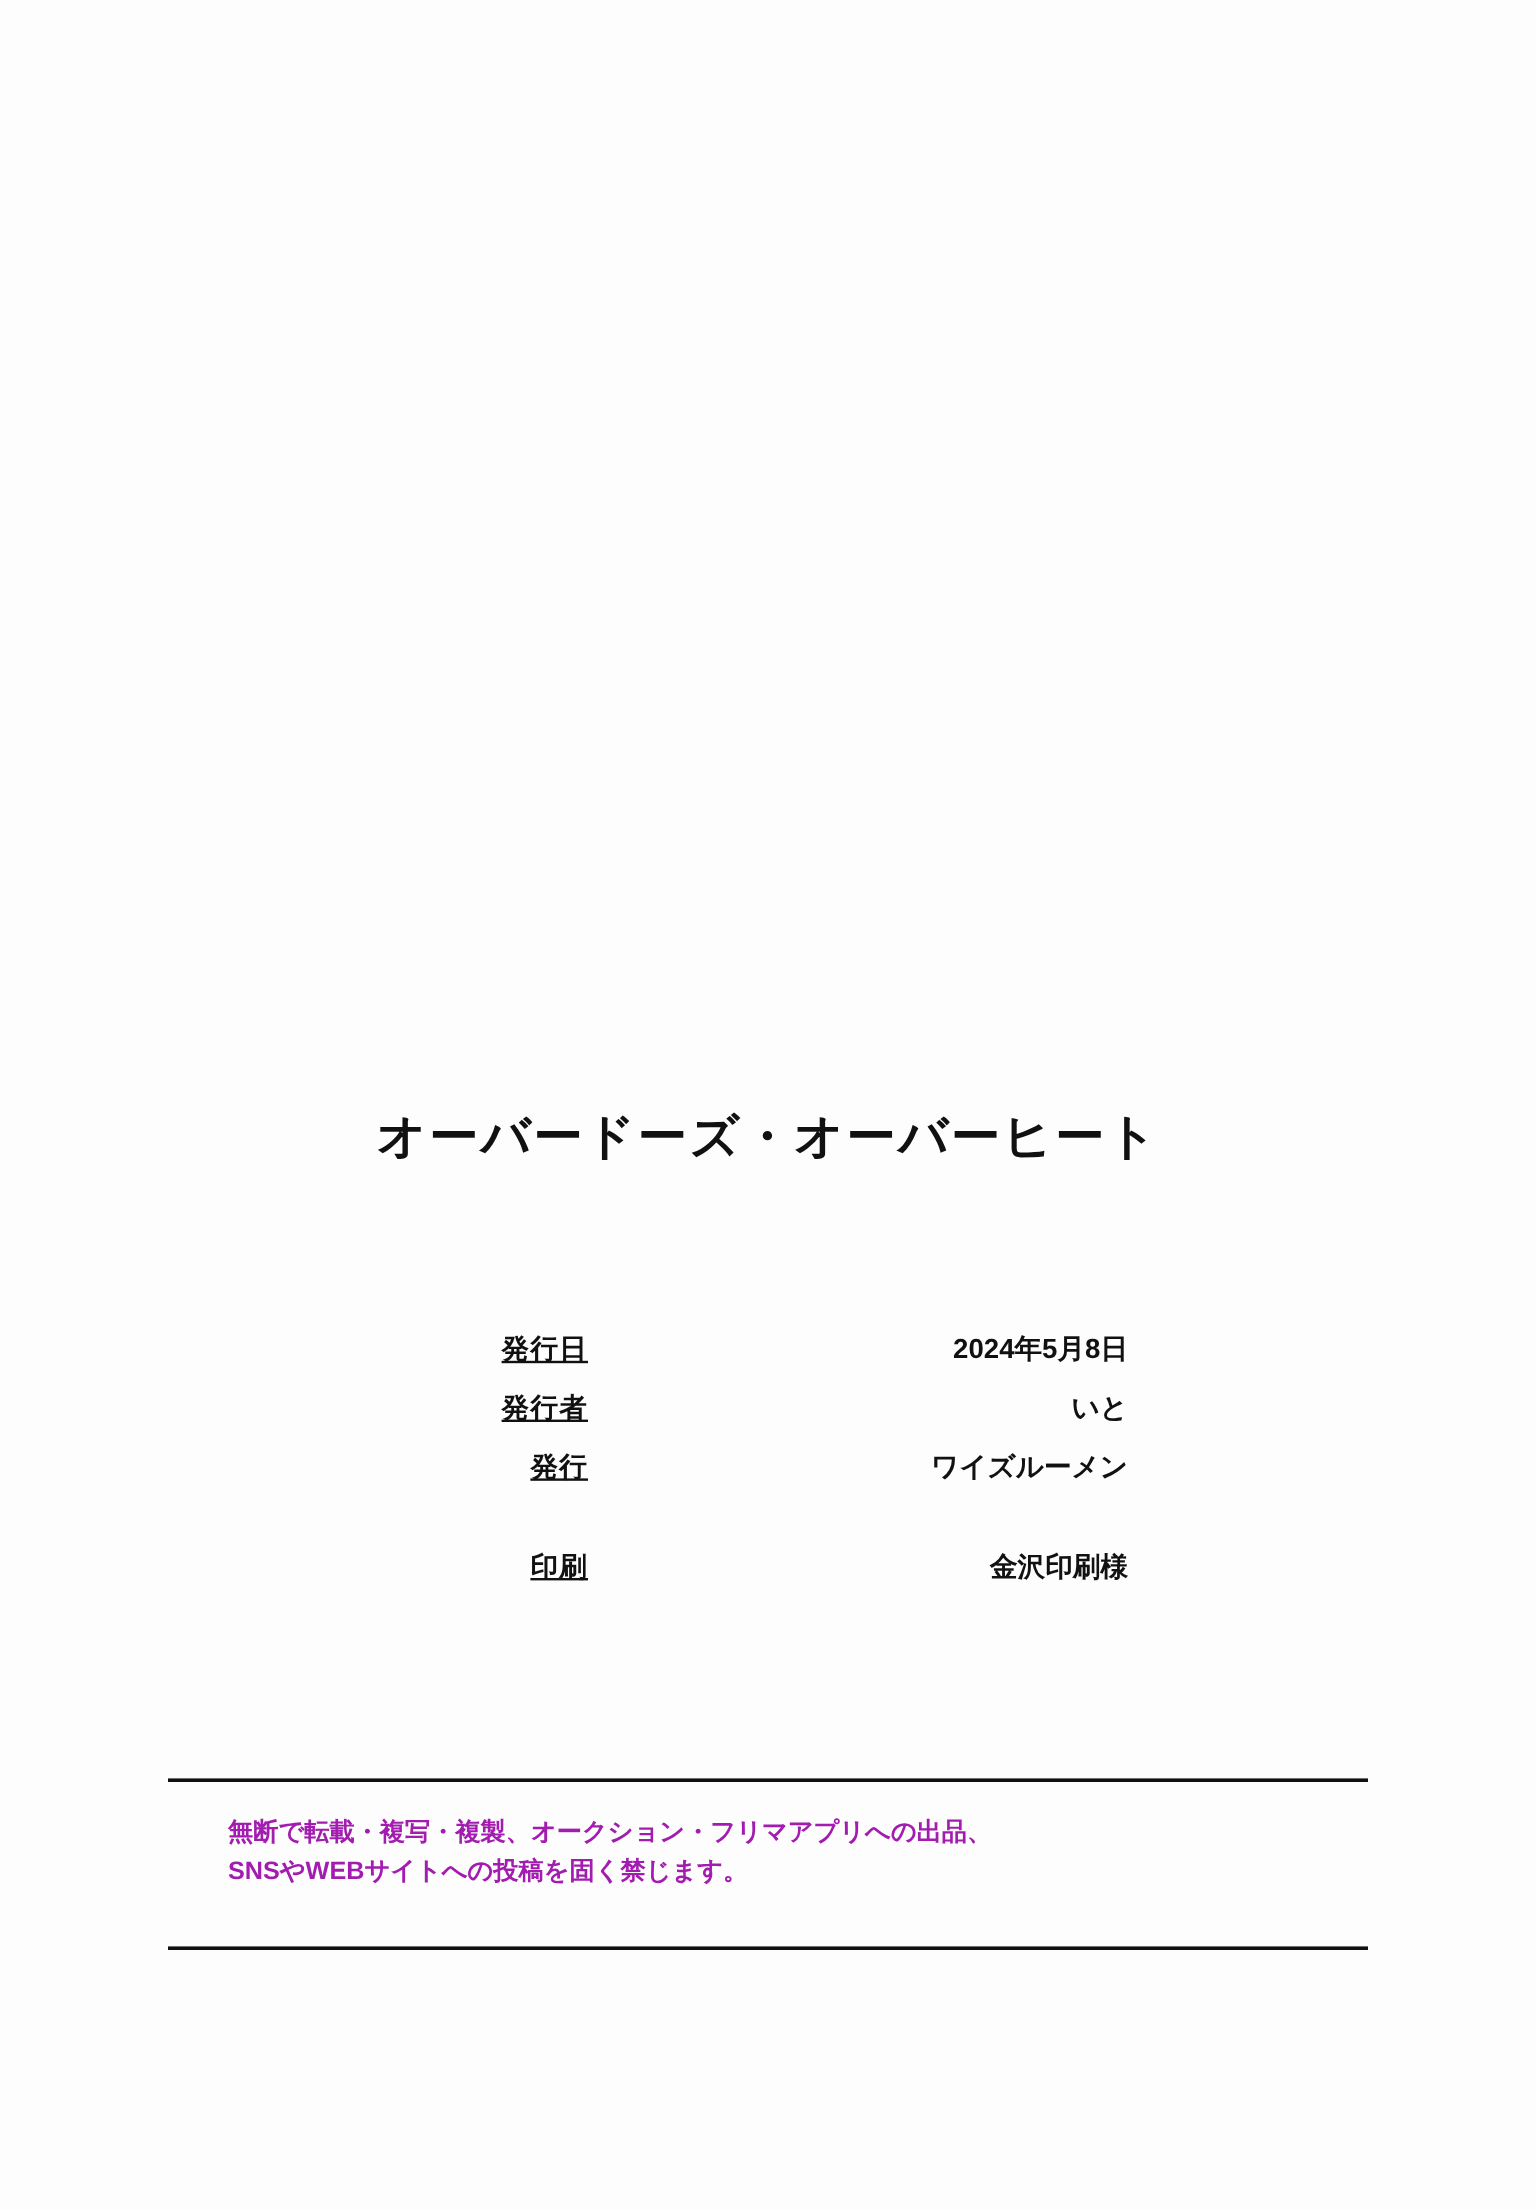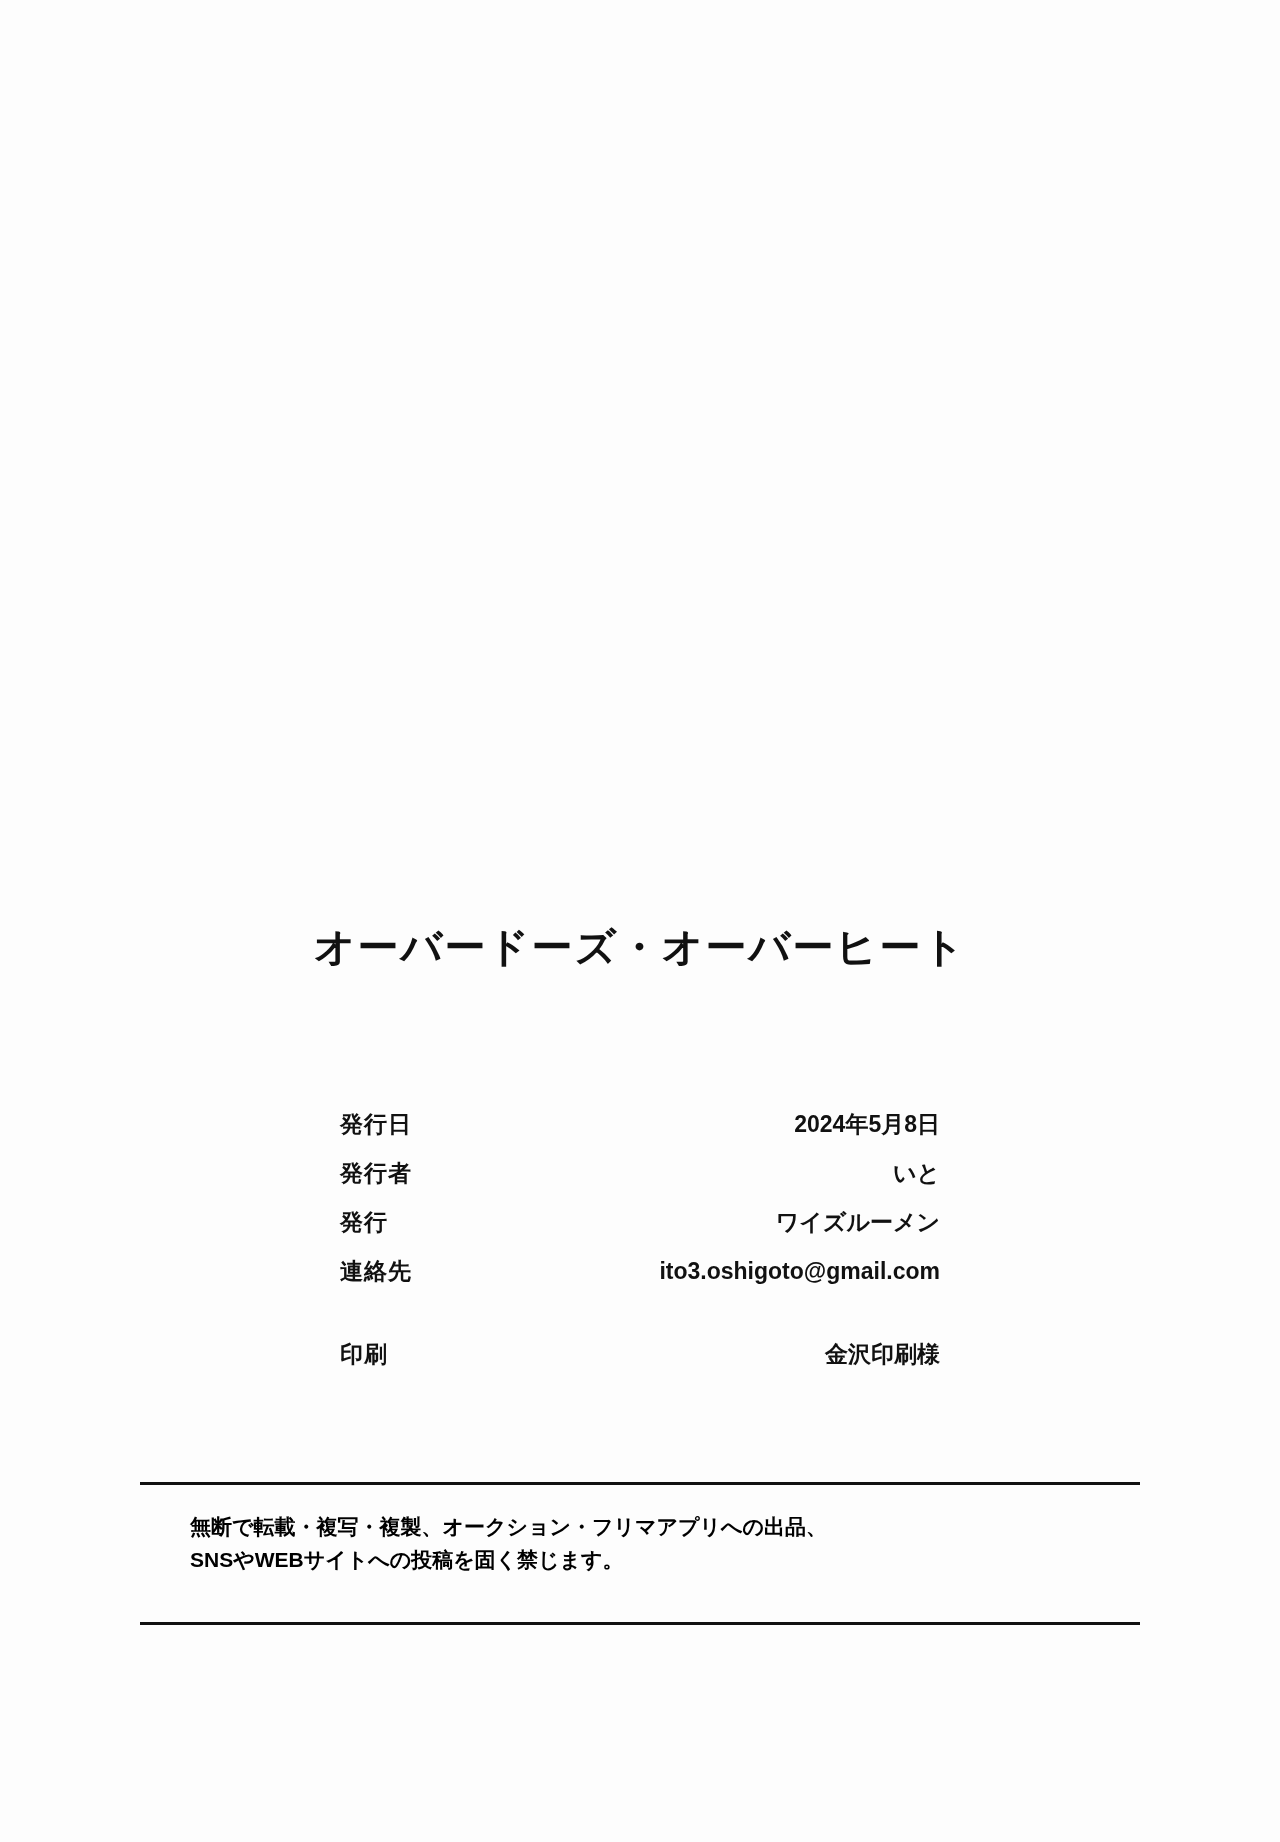--- a/index.html
+++ b/index.html
@@ -47,22 +47,23 @@
   .info-table td {
     font-size: 23px;
     font-weight: bold;
     color: #111111;
     padding: 9px 0;
     vertical-align: middle;
     white-space: nowrap;
   }
   .info-label {
     width: 150px;
-    text-align: left;
+    text-align: right;
     letter-spacing: 1px;
+    text-decoration: underline;
   }
   .info-value {
     text-align: right;
     padding-left: 56px !important;
   }
   .spacer-row td {
     height: 34px;
     padding: 0;
   }
 
@@ -77,21 +78,21 @@
     width: 100%;
     height: 3px;
     background: #111111;
   }
   .notice-body {
     padding: 26px 50px 24px 50px;
   }
   .notice-line {
     font-size: 21px;
     font-weight: bold;
-    color: #000000;
+    color: #a21caf;
     line-height: 1.55;
     white-space: nowrap;
   }
   .rule-bottom {
     margin-top: 22px;
   }
 </style>
 </head>
 <body>
 
@@ -106,24 +107,20 @@
         <td class="info-value">2024年5月8日</td>
       </tr>
       <tr>
         <td class="info-label">発行者</td>
         <td class="info-value">いと</td>
       </tr>
       <tr>
         <td class="info-label">発行</td>
         <td class="info-value">ワイズルーメン</td>
       </tr>
-      <tr>
-        <td class="info-label">連絡先</td>
-        <td class="info-value">ito3.oshigoto@gmail.com</td>
-      </tr>
       <tr class="spacer-row">
         <td></td>
         <td></td>
       </tr>
       <tr>
         <td class="info-label">印刷</td>
         <td class="info-value">金沢印刷様</td>
       </tr>
     </tbody>
   </table>

